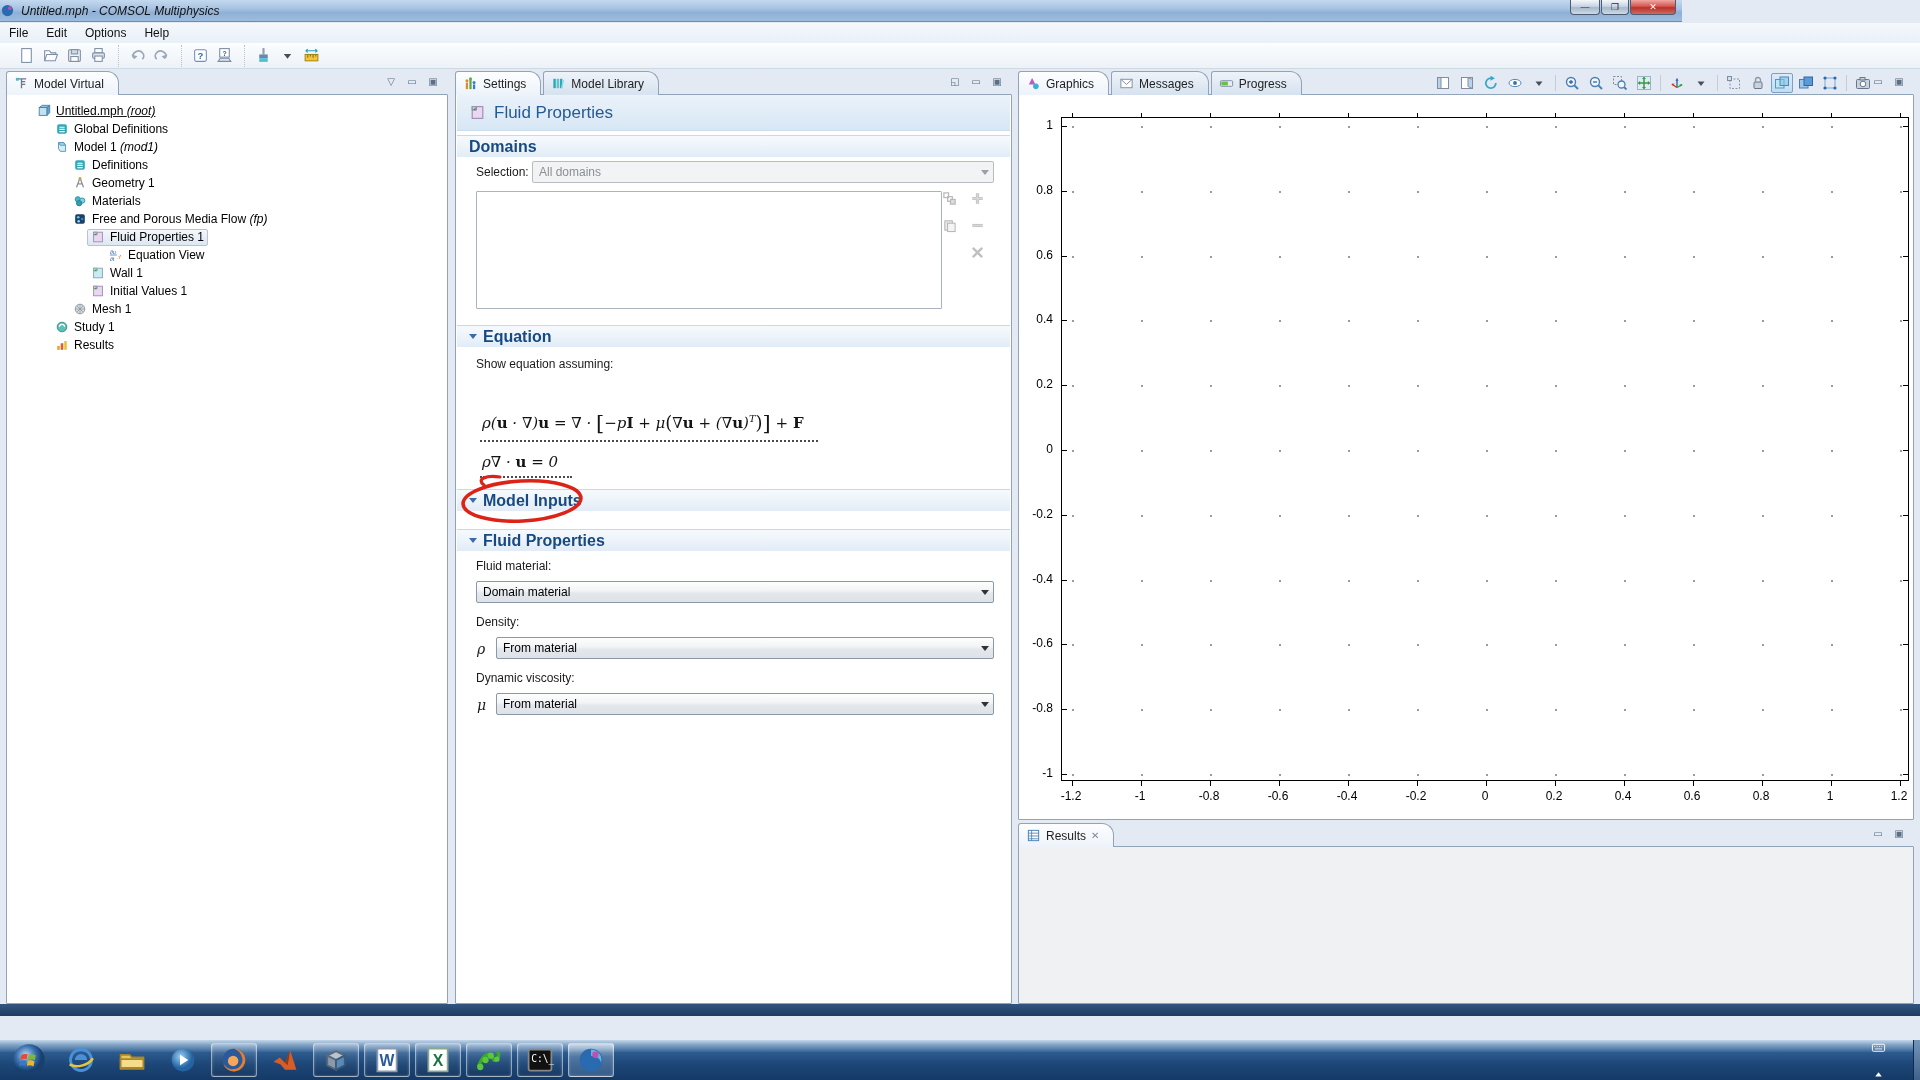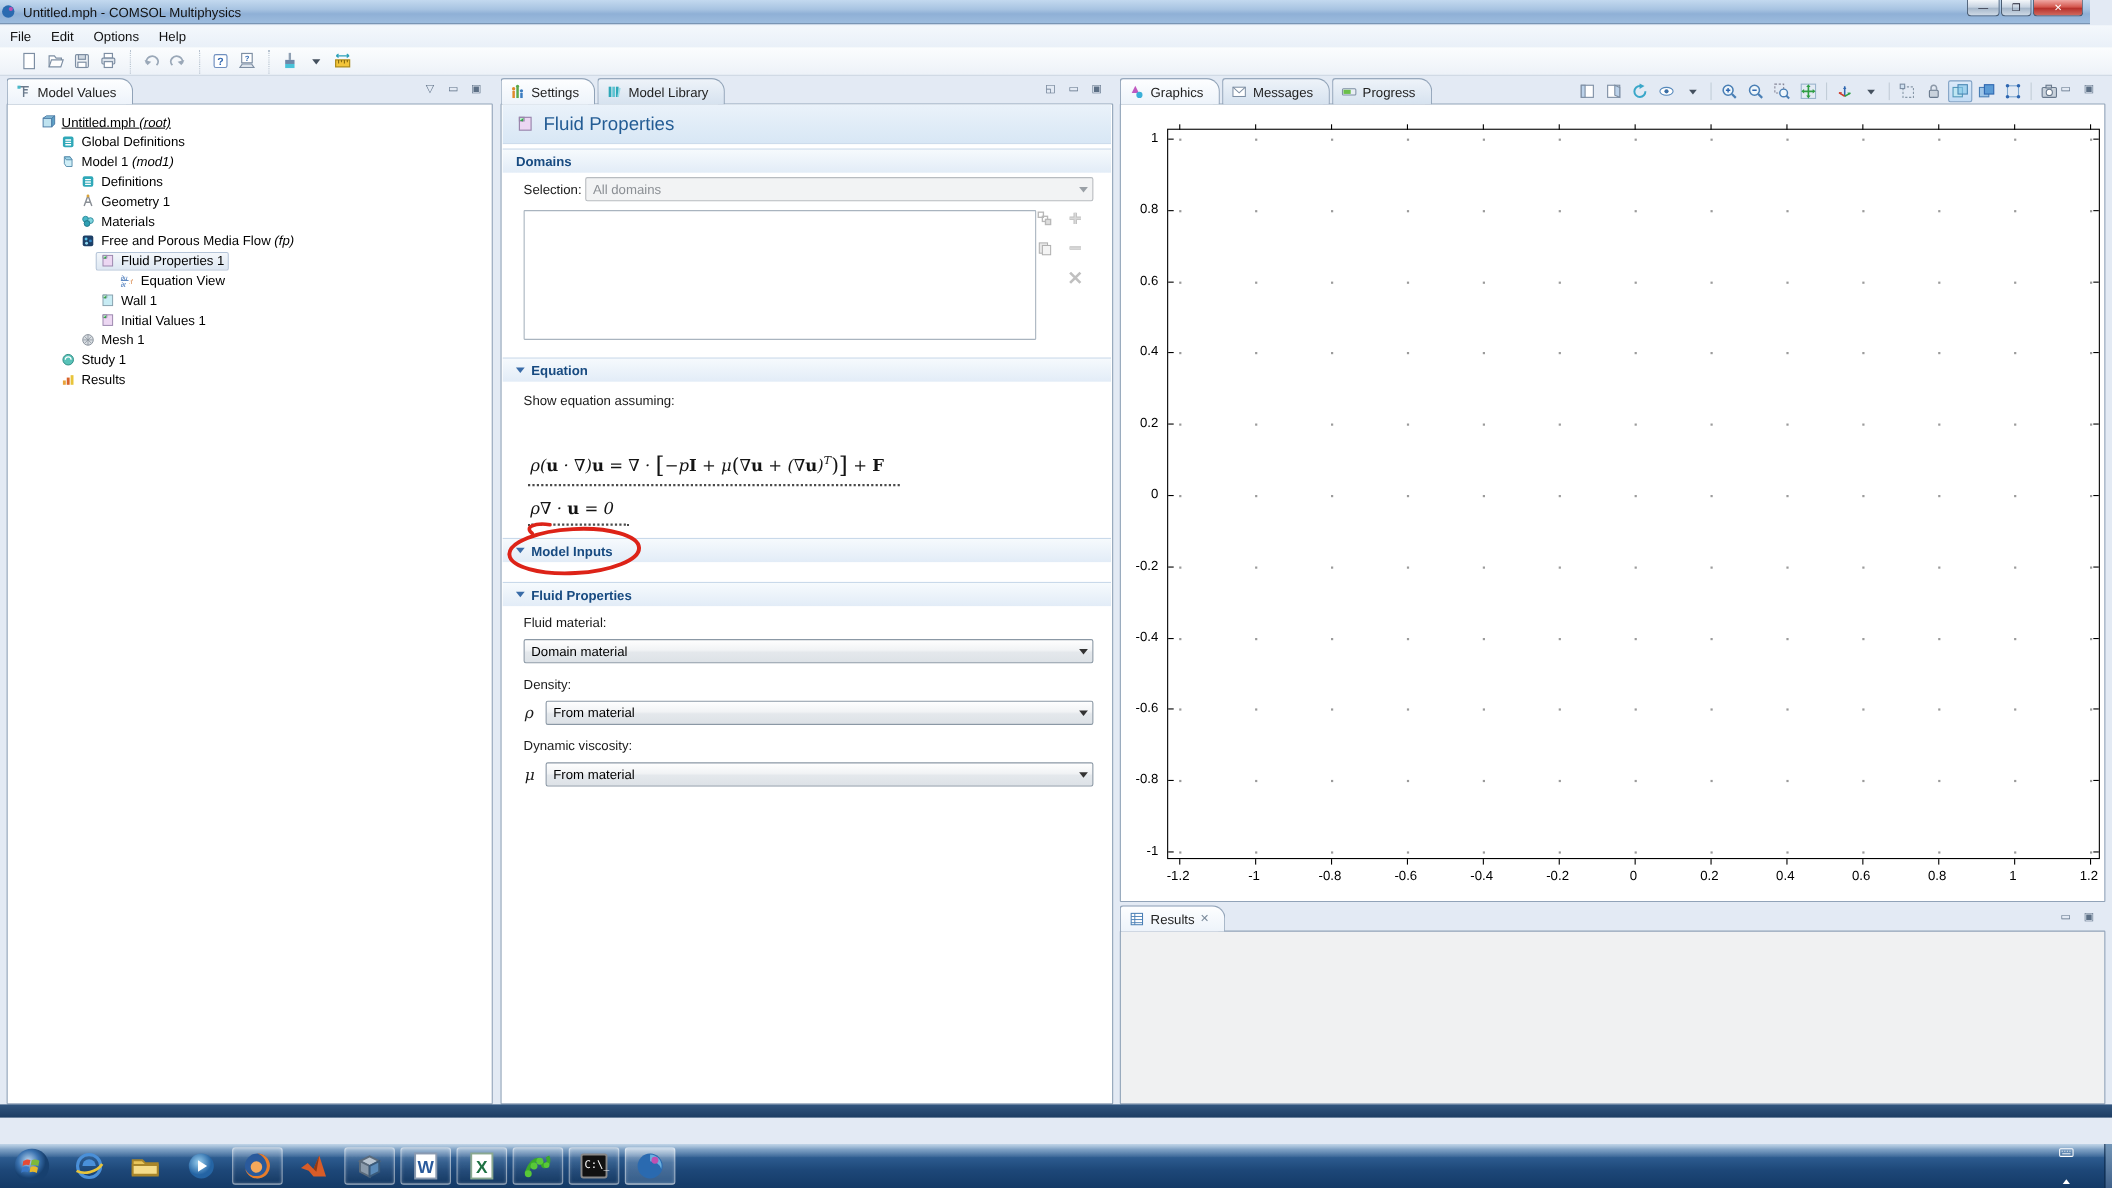--- a/index.html
+++ b/index.html
@@ -1,23 +1,23 @@
 <!DOCTYPE html>
 <html><head>
 <meta charset="utf-8">
 <style>
   * { margin:0; padding:0; box-sizing:border-box; }
   html,body { width:1920px; height:1080px; overflow:hidden; }
   body { font-family:"Liberation Sans","DejaVu Sans",sans-serif; font-size:12px; color:#1a1a1a; background:#e3eaf4; }
   .screen { position:absolute; width:1920px; height:1080px; background:#e3eaf4; overflow:hidden; }
 
   
-  .titlebar { position:absolute; left:0; top:0; width:1900px; height:22px;
+  .titlebar { position:absolute; left:0; top:0; width:1682px; height:22px;
     background:linear-gradient(180deg,#c3d9ef 0%,#a8c4e2 40%,#8fb0d6 60%,#9dbcde 100%);
-    border-bottom:1px solid #6f8cad; display:flex; align-items:center; }
+    border-bottom:1px solid #6f8cad; display:flex; align-items:center;font-style:italic; }
   .titlebar .apptitle { margin-left:6px; font-size:12px; color:#111; white-space:nowrap; }
   .winbtns { position:absolute; right:6px; top:0; display:flex; }
   .wbtn { height:15px; border:1px solid #4b5d73; border-top:none; border-radius:0 0 4px 4px;
     background:linear-gradient(#f4f7fa,#c8d4e2 45%,#a7b8cb 55%,#cfdae6); display:flex; align-items:center; justify-content:center;
     font-size:9px; color:#223; margin-left:1px; }
   .wbtn.min { width:30px; } .wbtn.max { width:28px; }
   .wbtn.close { width:46px; background:linear-gradient(#f0a8a4,#d4574e 45%,#b8322c 55%,#d06a60); color:#fff; font-weight:bold; }
 
   
   .menubar { position:absolute; left:0; top:23px; width:1920px; height:20px; background:linear-gradient(#f4f8fc,#e9f0f8); display:flex; align-items:center; }
@@ -45,21 +45,21 @@
   .trow .tlabel { font-size:12px; color:#000; }
   .trow .tsuffix { font-style:italic; }
   .trow.selected .tsel { background:linear-gradient(#f4f7fb,#dde7f2); border:1px solid #b4c4d8; border-radius:2px; padding:0 3px; margin-left:-4px; display:flex; align-items:center; gap:5px; height:17px; }
 
   
   .sheader { position:absolute; left:1px; right:1px; top:0; height:36px; background:linear-gradient(#eaf2fa,#d8e7f5);
     display:flex; align-items:center; gap:8px; padding-left:12px; border-bottom:1px solid #cddcec; }
   .sheader .stitle { font-size:17px; color:#235c94; }
   .secbar { position:absolute; left:1px; right:1px; height:22px; background:linear-gradient(#f6fafd,#e2ecf7);
     border-top:1px solid #c9d9ea; display:flex; align-items:center; gap:6px; padding-left:12px; }
-  .secbar .sectitle { font-weight:bold; color:#174a80; font-size:12px; }
+  .secbar .sectitle { font-weight:bold; color:#174a80; font-size:16px; }
   .seccaret { width:0; height:0; border-left:4px solid transparent; border-right:4px solid transparent; border-top:5px solid #3a6ca8; }
   .flabel { position:absolute; color:#1a1a1a; }
   .combo { position:absolute; height:22px; border:1px solid #8b98a5; border-radius:2px;
     background:linear-gradient(#fefefe,#f1f3f5 45%,#e4e8ec 55%,#dde2e7); display:flex; align-items:center; }
   .combo .cval { flex:1; padding-left:6px; color:#000; white-space:nowrap; overflow:hidden; }
   .combo .carrow { width:16px; display:flex; align-items:center; justify-content:center; }
   .combo .carrow:after { content:""; width:0; height:0; border-left:4px solid transparent; border-right:4px solid transparent; border-top:5px solid #333; }
   .combo.disabled { background:#f2f3f4; border-color:#b8bcc0; }
   .combo.disabled .cval { color:#8b8f94; }
   .combo.disabled .carrow:after { border-top-color:#9aa0a6; }
@@ -353,21 +353,21 @@
 
   <div class="panel" style="left:6px;top:70px;width:442px;height:934px;">
     <div class="ptabs">
       <div class="etab active">
         <span class="ic" id="mb-tab-icon">
             <svg width="15" height="15" viewBox="0 0 16 16">
               <path d="M3 3 h10 M8 3 V13 M8 6 h4 M8 9 h4" stroke="#6a7a8c" stroke-width="1.4" fill="none"></path>
               <rect x="2" y="2" width="3" height="3" fill="#49b8c8"></rect>
             </svg>
           </span>
-        <span>Model Values</span>
+        <span>Model Virtual</span>
       </div>
     </div>
     <div class="pctrl" style="right:8px;">
       <span class="pc">▽</span>
       <span class="pc">▭</span>
       <span class="pc">▣</span>
     </div>
     <div class="pbody">
       <div class="tree" id="mbtree">
           <div class="trow " style="left:30px;top:3px;text-decoration:underline;">

